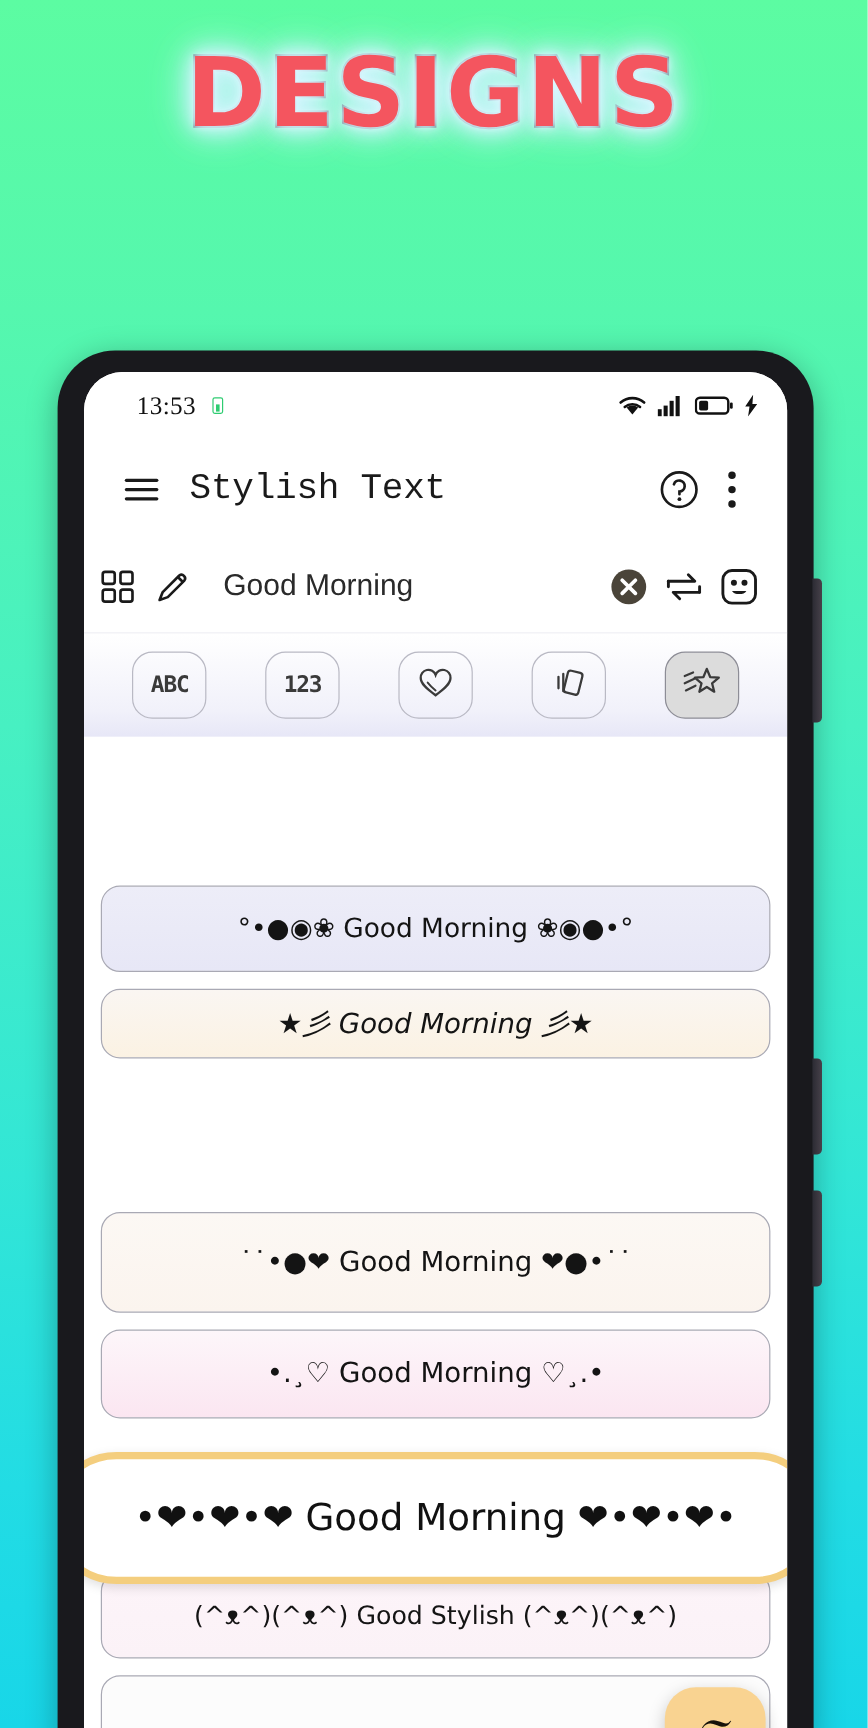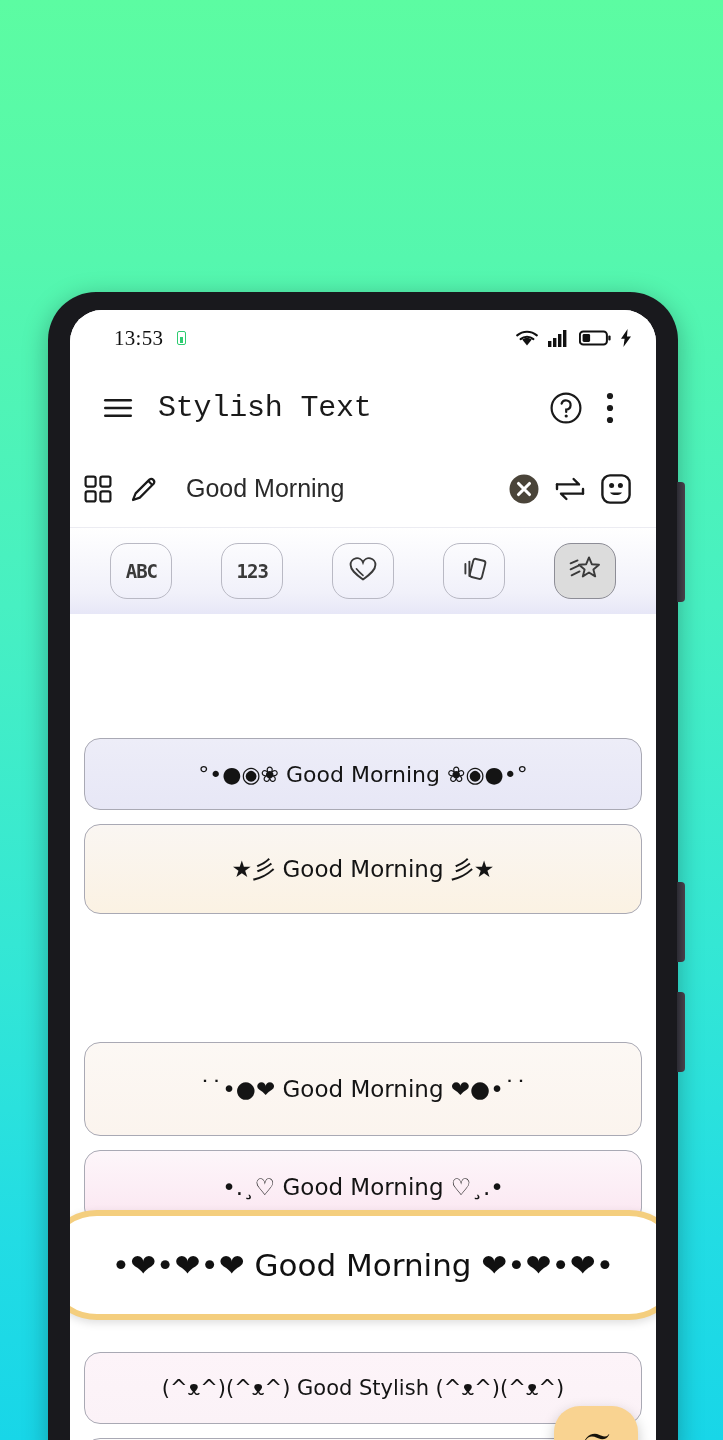--- a/index.html
+++ b/index.html
@@ -249,20 +249,21 @@
     font-family: "DejaVu Serif", serif;
     font-size: 42px;
     color: #16120a;
     line-height: 1;
   }
 </style>
 </head>
 <body>
 
 <div class="promo">
+  <div class="promo-line promo-line-2">DESIGNS</div>
 </div>
 
 <div class="phone">
   <div class="phone-btn b1"></div>
   <div class="phone-btn b2"></div>
   <div class="phone-btn b3"></div>
 
   <div class="screen">
 
     <div class="statusbar">
@@ -403,31 +404,31 @@
     <div class="list">
 
 
       <div class="row" style="margin-top:124px;">
         <div class="card" style="height:72px;background:linear-gradient(180deg,#EDEDF8,#E7E7F6);">
           <span class="card-text" style="font-size:22px;">°•●◉❀ Good Morning ❀◉●•°</span>
         </div>
       </div>
 
       <div class="row" style="margin-top:14px;">
-        <div class="card" style="height:90px;background:linear-gradient(180deg,#FAF6F2,#FBF2E3);">
+        <div class="card" style="height:58px;background:linear-gradient(180deg,#FAF6F2,#FBF2E3);font-style:italic;">
           <span class="card-text" style="font-size:23px;">★彡 Good Morning 彡★</span>
         </div>
       </div>
 
       <div class="hl" style="top:596px;height:110px;border:6px solid #F4CE7E;">
         <span class="card-text" style="font-size:31px;">•❤•❤•❤ Good Morning ❤•❤•❤•</span>
       </div>
 
       <div class="row" style="margin-top:128px;">
-        <div class="card" style="height:94px;background:linear-gradient(180deg,#FCF8F4,#FBF4EE);">
+        <div class="card" style="height:84px;background:linear-gradient(180deg,#FCF8F4,#FBF4EE);">
           <span class="card-text" style="font-size:23px;">˙˙•●❤ Good Morning ❤●•˙˙</span>
         </div>
       </div>
 
       <div class="row" style="margin-top:14px;">
         <div class="card" style="height:74px;background:linear-gradient(180deg,#FDF6FA,#FBE6F1);">
           <span class="card-text" style="font-size:23px;">•.¸♡ Good Morning ♡¸.•</span>
         </div>
       </div>
 

